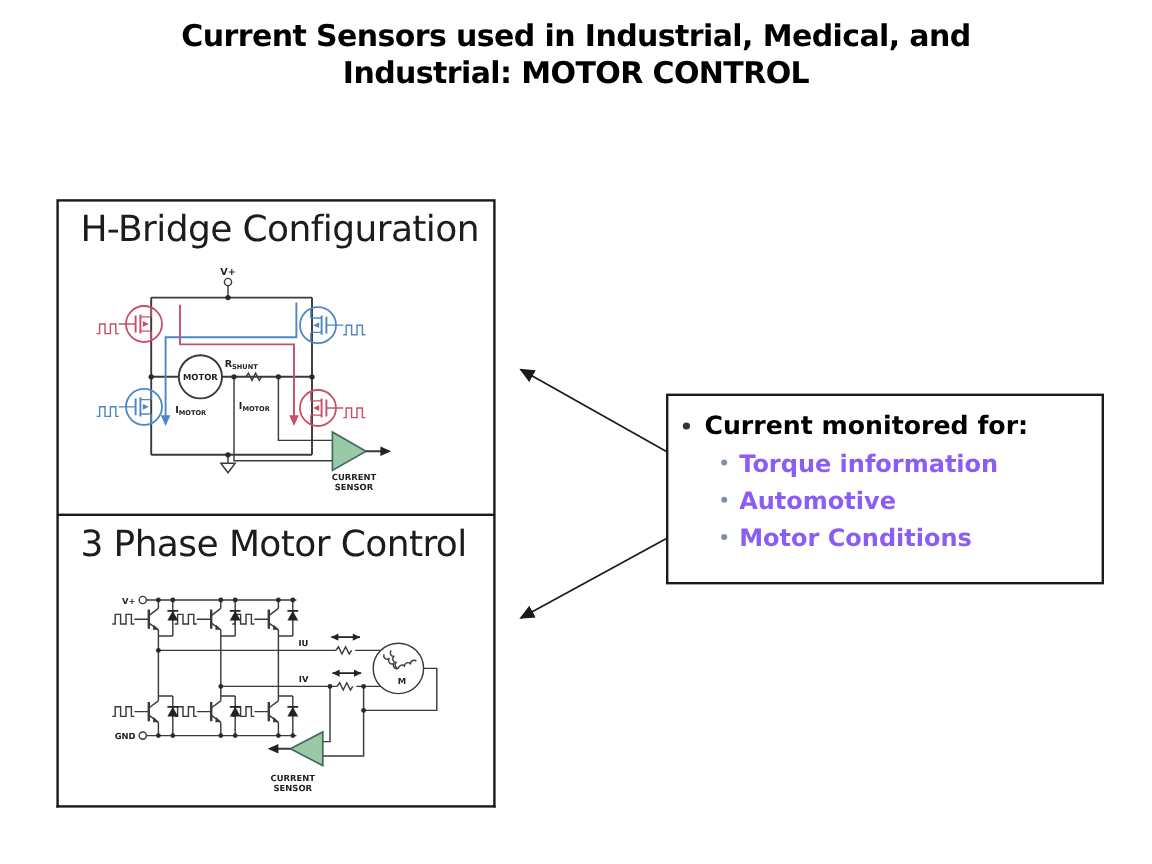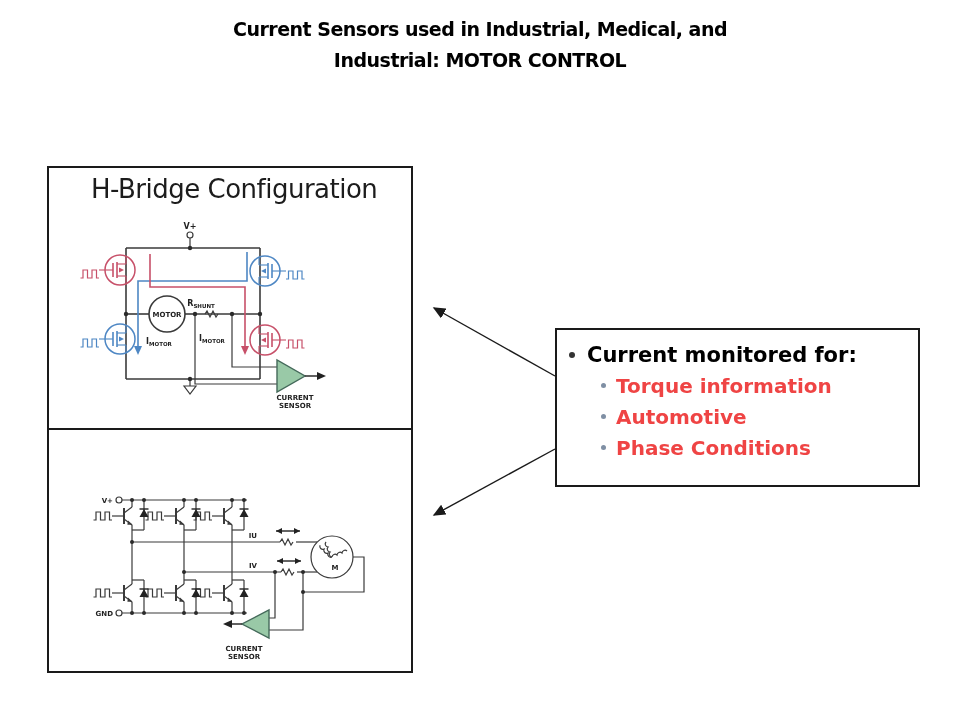--- a/index.html
+++ b/index.html
@@ -1,29 +1,29 @@
 <!DOCTYPE html>
 <html><head>
 <meta charset="utf-8">
 <style>
   html,body{margin:0;padding:0;background:#ffffff;}
   .stage{position:relative;width:960px;height:720px;background:#ffffff;overflow:hidden;
          font-family:"DejaVu Sans","Liberation Sans",sans-serif;}
   .main-title{position:absolute;top:14px;left:0;width:960px;text-align:center;
-              font-size:19px;font-weight:bold;color:#000;line-height:31px;letter-spacing:-0.5px;}
+              font-size:25px;font-weight:bold;color:#000;line-height:31px;letter-spacing:-0.5px;}
   .panel{position:absolute;left:47px;width:366px;background:#fff;border:2px solid #1a1a1a;box-sizing:border-box;}
   .panel-hbridge{top:166px;height:264px;}
   .panel-3phase{top:430px;height:243px;border-top:none;}
-  .panel-heading{position:absolute;top:6px;left:18px;font-size:26px;color:#1c1c1c;
-                 font-weight:normal;letter-spacing:-0.5px;white-space:nowrap;margin-left:24px;}
+  .panel-heading{position:absolute;top:6px;left:18px;font-size:30px;color:#1c1c1c;
+                 font-weight:normal;letter-spacing:-0.5px;white-space:nowrap;}
   .diag{position:absolute;left:0;top:0;}
   .note-box{position:absolute;left:555px;top:328px;width:365px;height:159px;
             border:2px solid #1a1a1a;box-sizing:border-box;background:#fff;padding:10px 8px 0 8px;}
   .note-main{display:flex;align-items:baseline;font-size:21px;font-weight:bold;color:#000;line-height:31px;}
-  .note-sub{display:flex;align-items:baseline;font-size:20px;font-weight:bold;color:#ef4444;line-height:31px;margin-left:36px;}
+  .note-sub{display:flex;align-items:baseline;font-size:20px;font-weight:bold;color:#8b5cf6;line-height:31px;margin-left:36px;}
   .dot{flex:0 0 auto;border-radius:50%;display:inline-block;}
   .dot-main{width:6px;height:6px;background:#333;margin:0 12px 2px 4px;align-self:center;}
   .dot-sub{width:5px;height:5px;background:#7f8fa4;margin:0 10px 2px 0;align-self:center;}
   .arrow-layer{position:absolute;left:420px;top:295px;}
   svg text{font-family:"DejaVu Sans","Liberation Sans",sans-serif;fill:#222;}
   .ink{stroke:#3a3a3a;stroke-width:1.2;fill:none;}
   .ink2{stroke:#3a3a3a;stroke-width:1.6;fill:none;}
   .lbl{font-weight:bold;font-size:8px;}
   .lbl-sm{font-weight:bold;font-size:7px;}
 </style>
@@ -247,20 +247,21 @@
           <circle cx="147" cy="183" r="2"></circle>
         <circle cx="183" cy="183" r="2"></circle>
           <circle cx="195" cy="183" r="2"></circle>
         <circle cx="83" cy="112" r="2"></circle>
           <circle cx="135" cy="142" r="2"></circle>
         <circle cx="226" cy="142" r="2"></circle>
           <circle cx="254" cy="142" r="2"></circle>
         <circle cx="254" cy="162" r="2"></circle>
       </g>
     </svg>
+    <div class="panel-heading">3 Phase Motor Control</div>
   </div>
 
   <svg class="arrow-layer" width="145" height="230" viewBox="420 295 145 230">
     <defs>
       <marker id="ah" orient="auto" markerWidth="10" markerHeight="8" refX="8" refY="4">
         <path d="M0 0 L9 4 L0 8 z" fill="#1a1a1a"></path>
       </marker>
     </defs>
     <line x1="555" y1="376" x2="434" y2="308" stroke="#1a1a1a" stroke-width="1.4" marker-end="url(#ah)"></line>
     <line x1="555" y1="449" x2="434" y2="515" stroke="#1a1a1a" stroke-width="1.4" marker-end="url(#ah)"></line>
@@ -274,17 +275,17 @@
     <div class="note-sub">
       <span class="dot dot-sub"></span>
       <span>Torque information</span>
     </div>
     <div class="note-sub">
       <span class="dot dot-sub"></span>
       <span>Automotive</span>
     </div>
     <div class="note-sub">
       <span class="dot dot-sub"></span>
-      <span>Phase Conditions</span>
+      <span>Motor Conditions</span>
     </div>
   </div>
 
 </div>
 
 </body></html>

